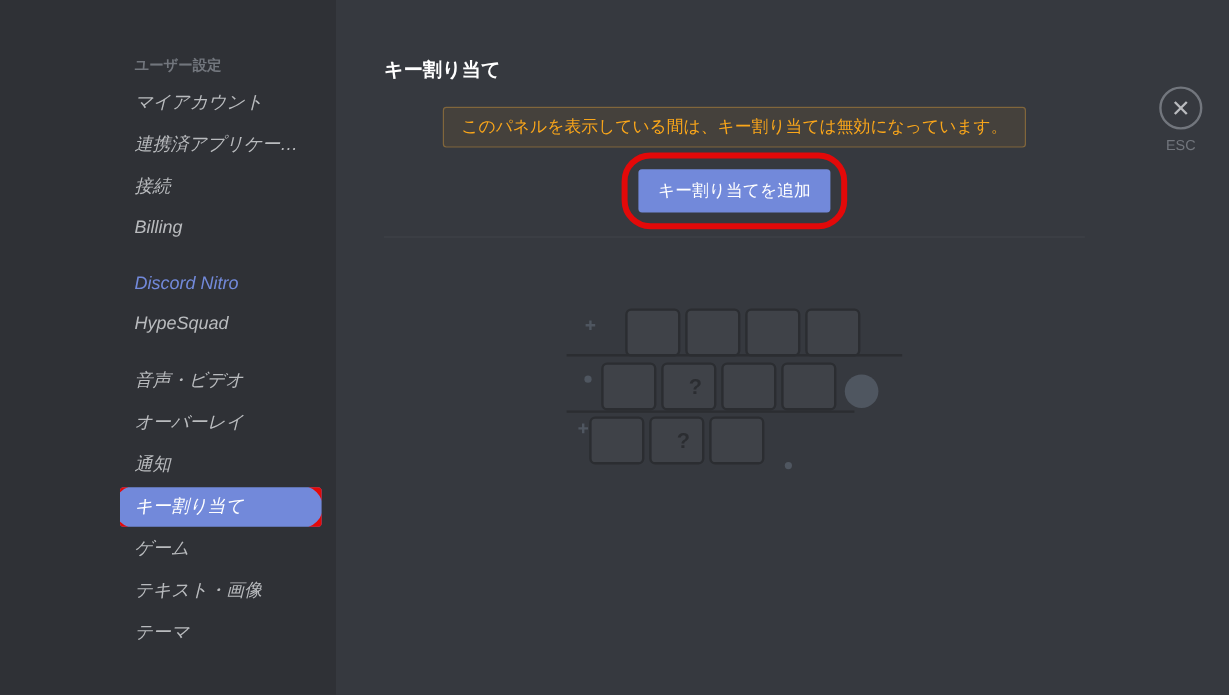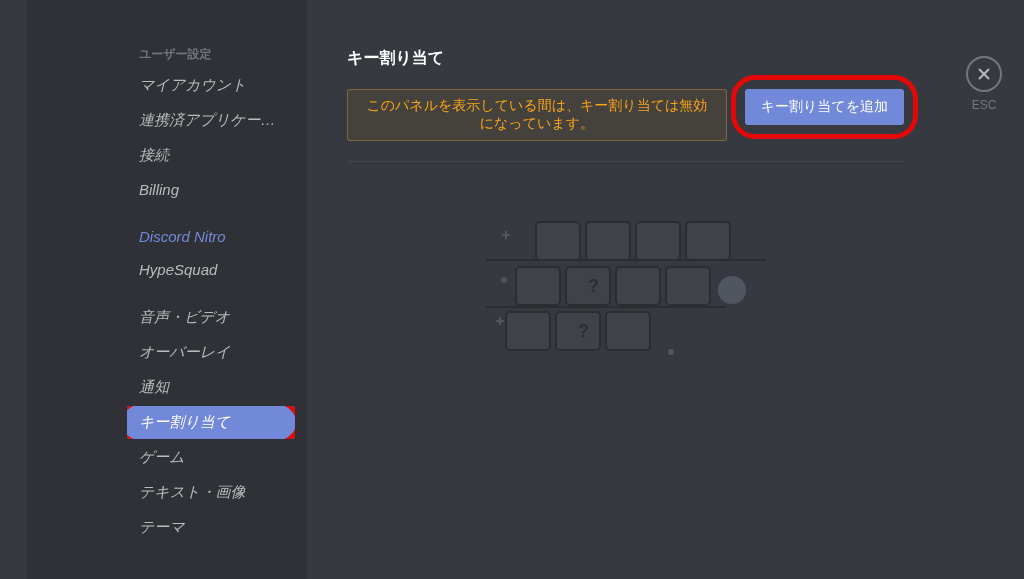--- a/index.html
+++ b/index.html
@@ -9,21 +9,20 @@
     font-family: "Hiragino Kaku Gothic ProN", "Yu Gothic", Meiryo, "Helvetica Neue", Arial, sans-serif;
     color: #dcddde;
     display: flex;
   }
   .sidebar {
     width: 280px;
     height: 100%;
     background: #2f3136;
     padding: 40px 12px 0 0;
     overflow: hidden;
-    margin-left: 27px;
   }
   .side-inner { padding-left: 100px; }
   .side-header {
     color: #72767d;
     font-size: 12px;
     font-weight: 600;
     padding: 6px 10px 6px 12px;
   }
   .side-item {
     color: #b9bbbe;
@@ -61,24 +60,25 @@
     position: relative;
   }
   .title {
     color: #ffffff;
     font-size: 16px;
     font-weight: 700;
     margin-bottom: 20px;
   }
   .banner-row {
     display: flex;
-    align-items: flex-start;
+    align-items: center;
     gap: 18px;
     padding-bottom: 20px;
     border-bottom: 1px solid rgba(255,255,255,0.06);
+    flex-direction: column;
   }
   .warning-pill {
     flex: 1;
     border: 1px solid rgba(240,171,60,0.35);
     background: rgba(250,166,26,0.08);
     color: #faa61a;
     font-size: 14px;
     text-align: center;
     padding: 7px 14px;
     border-radius: 3px;
@@ -121,21 +121,21 @@
   }
   
   .content-outer {
     flex: 1;
     position: relative;
     display: flex;
   }
   .content-outer .content { flex: 1; }
   .close-col {
     width: 80px;
-    padding-top: 56px;
+    padding-top: 72px;
     text-align: center;
   }
 </style>
 </head>
 <body>
 
 <div class="sidebar">
   <div class="side-inner">
     <div class="side-header">ユーザー設定</div>
     <div class="side-item">マイアカウント</div>

